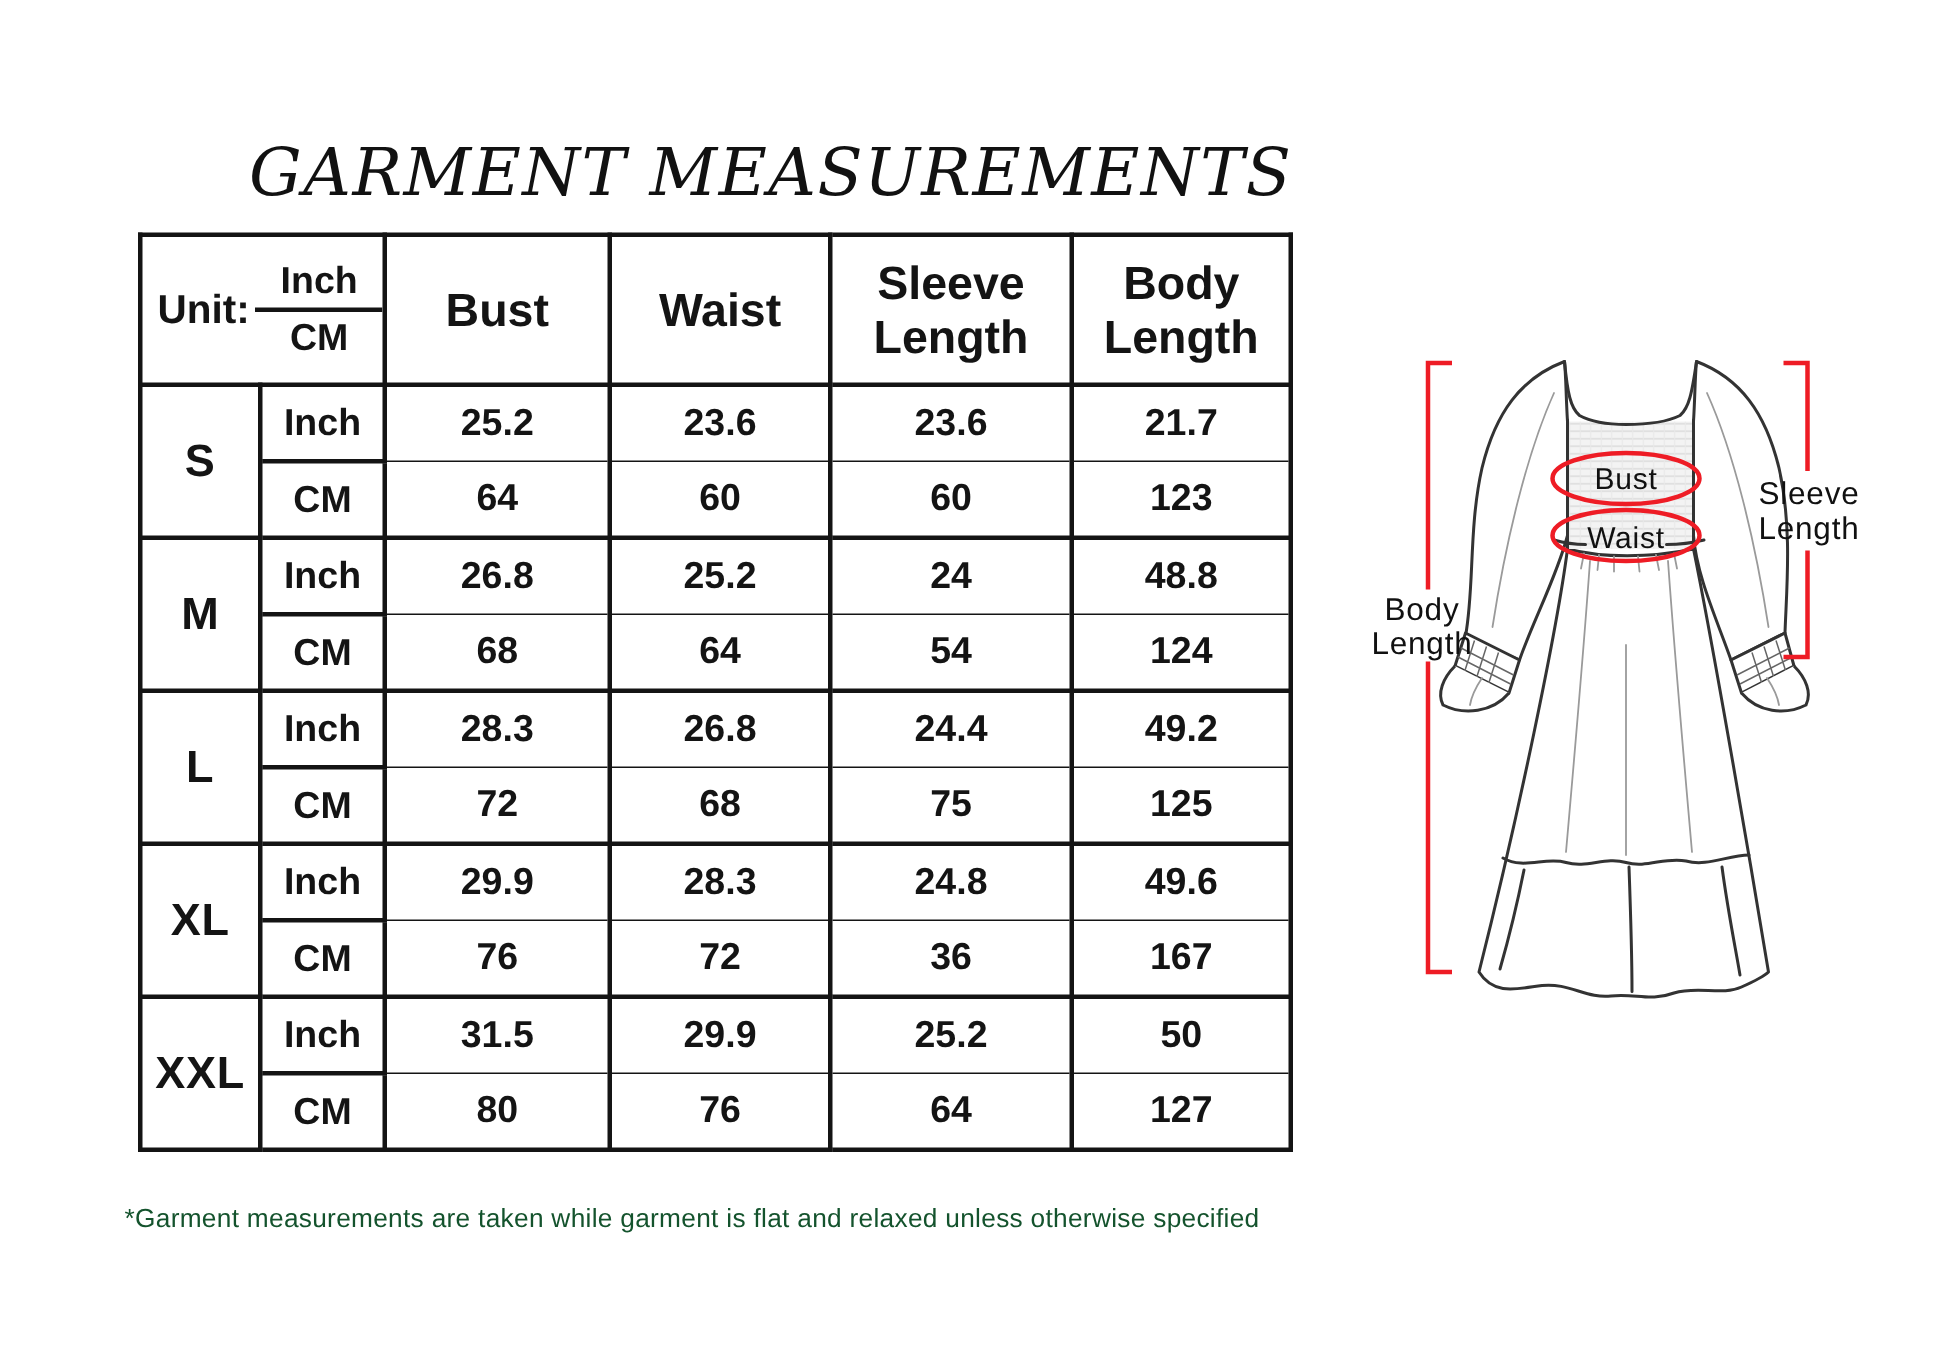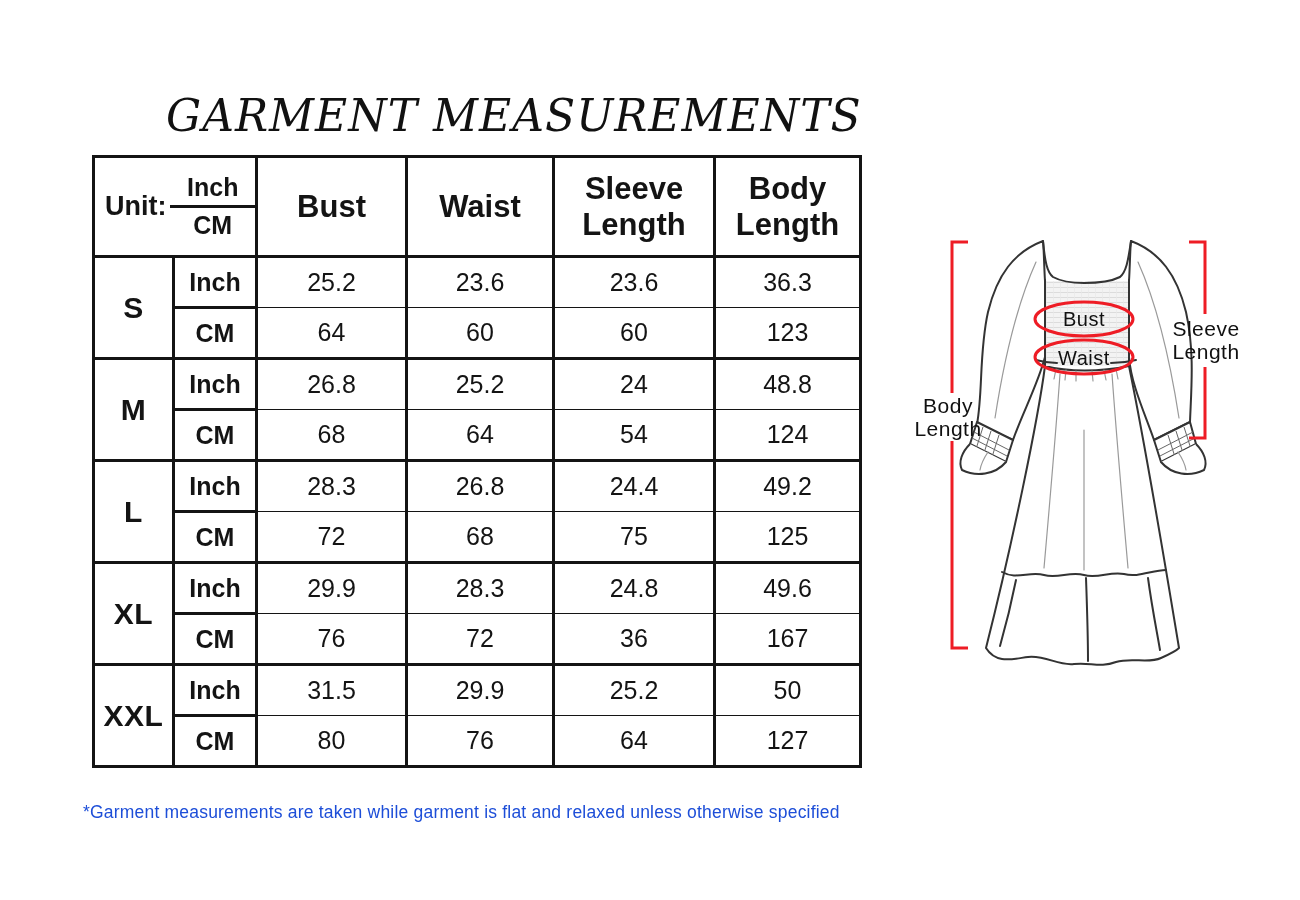--- a/index.html
+++ b/index.html
@@ -22,33 +22,33 @@
     border-collapse:collapse; table-layout:fixed;
   }
   .size-chart th, .size-chart td {
     border:3px solid var(--ink); text-align:center; vertical-align:middle;
     padding:0; color:var(--ink); overflow:hidden;
   }
   .size-chart thead th { height:97px; font-size:31px; font-weight:bold; line-height:1.15; }
   .size-chart tbody tr { height:51px; }
   td.size { font-size:30px; font-weight:bold; letter-spacing:0.5px; }
   td.unit { font-size:25px; font-weight:bold; }
-  td.val  { font-size:25px; font-weight:normal; }
+  td.val  { font-size:25px; font-weight:bold; }
   tr.inch-row td.val { border-bottom-width:1.5px; }
   tr.cm-row  td.val { border-top-width:1.5px;text-align:center; }
 
   th.unit-head { padding:0; }
   .uw { display:flex; align-items:center; height:100%; padding-left:10px; }
   .uw .ulabel { font-size:27px; font-weight:bold; white-space:nowrap; }
   .frac { flex:1; display:flex; flex-direction:column; margin-left:4px; }
   .frac .top { border-bottom:3px solid var(--ink); padding-bottom:3px; font-size:25px; font-weight:bold; }
   .frac .bot { padding-top:3px; font-size:25px; font-weight:bold; }
 
   .footnote {
-    position:absolute; left:83px; top:802px; font-size:17.5px; color:#1d4ed8;
+    position:absolute; left:83px; top:802px; font-size:17.5px; color:#14532d;
     letter-spacing:0.2px; white-space:nowrap;
   }
 
   svg.diagram { position:absolute; left:890px; top:210px; width:370px; height:490px; }
   .dress-fill { fill:#ffffff; stroke:#333333; stroke-width:2; stroke-linejoin:round; }
   .dress-line { fill:none; stroke:#333333; stroke-width:2; stroke-linejoin:round; stroke-linecap:round; }
   .fold { fill:none; stroke:#9a9a9a; stroke-width:1.2; stroke-linecap:round; }
   .cuff-tex { fill:none; stroke:#666666; stroke-width:1; }
   .smock-rect { fill:url(#smock); }
   .anno { fill:none; stroke:var(--accent); stroke-width:3; }
@@ -88,21 +88,21 @@
         <th>Body Length</th>
       </tr>
     </thead>
     <tbody>
       <tr class="inch-row">
         <td rowspan="2" class="size">S</td>
         <td class="unit">Inch</td>
         <td class="val">25.2</td>
         <td class="val">23.6</td>
         <td class="val">23.6</td>
-        <td class="val">36.3</td>
+        <td class="val">21.7</td>
       </tr>
       <tr class="cm-row">
         <td class="unit">CM</td>
         <td class="val">64</td>
         <td class="val">60</td>
         <td class="val">60</td>
         <td class="val">123</td>
       </tr>
       <tr class="inch-row">
         <td rowspan="2" class="size">M</td>

